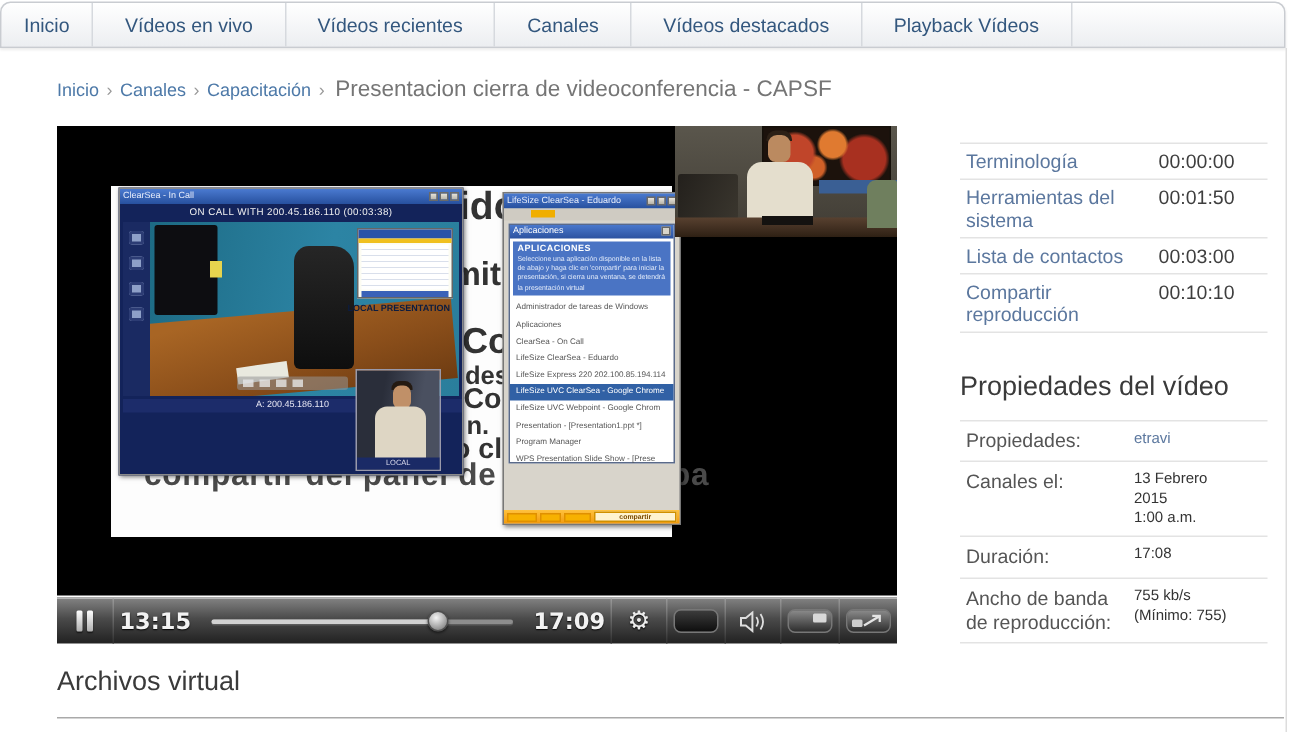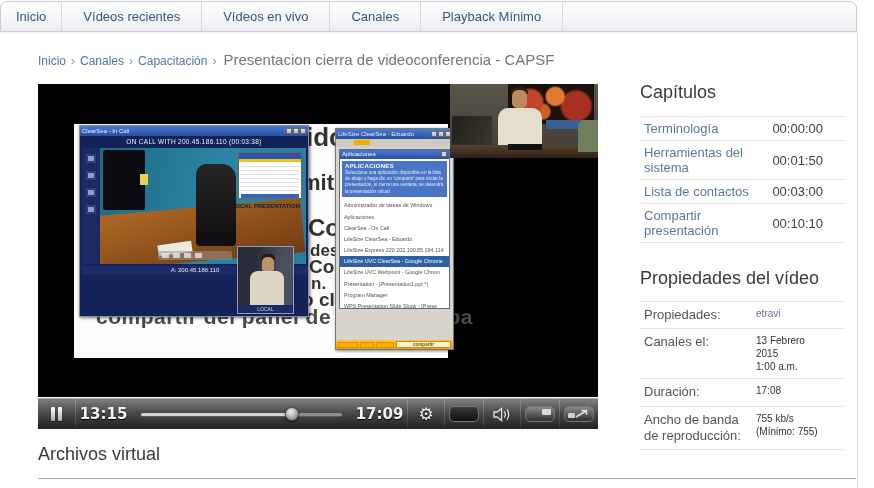--- a/index.html
+++ b/index.html
@@ -171,21 +171,21 @@
   .pip-dot { position:absolute; right:3px; top:2px; width:9px; height:6px;
     background:#d8d8d8; border-radius:1px; }
   .fs-sq { position:absolute; left:3px; bottom:3px; width:7px; height:5px;
     background:#cfcfcf; border-radius:1px; }
   .btn-vol { width:36px; }
 
   
   .sidebar { position:absolute; left:640px; top:82px; width:205px; }
   .sec-title { font-size:18px; color:#3a3a3a; font-weight:normal; }
   .chap-list { margin-top:13px; border-top:1px solid #e3e3e3; }
-  .chap-row { display:flex; justify-content:space-between; align-items:center;
+  .chap-row { display:flex; justify-content:space-between; 
     padding:4px 2px 4px 4px; border-bottom:1px solid #e3e3e3;gap:13px; }
   .chap-link { font-size:13px; color:#5b779e; cursor:pointer; }
   .chap-time { font-size:13px; color:#3e3e3e; margin-right:20px; }
   .props-title { margin-top:25px; }
   .props { margin-top:12px; border-top:1px solid #e3e3e3; }
   .prop-row { display:flex; padding:5px 0 5px 4px; border-bottom:1px solid #e3e3e3; }
   .prop-label { width:112px; font-size:13px; color:#555; line-height:1.25; flex:none; }
   .prop-value { font-size:10px; color:#333; line-height:1.3; white-space:pre-line; }
   .prop-value.link { color:#5b779e; cursor:pointer; }
 
@@ -194,24 +194,25 @@
   .attach-rule { position:absolute; left:38px; top:478px; width:818px; height:0;
     border-top:1px solid #a9a9a9; }
 </style>
 </head>
 <body>
 
 <div id="page">
 
   <div class="nav">
     <div class="nav-item">Inicio</div>
+    <div class="nav-item">Vídeos en vivo</div>
     <div class="nav-item">Vídeos recientes</div>
-    <div class="nav-item">Vídeos en vivo</div>
     <div class="nav-item">Canales</div>
-    <div class="nav-item">Playback Mínimo</div>
+    <div class="nav-item">Vídeos destacados</div>
+    <div class="nav-item">Playback Vídeos</div>
   </div>
   <div class="page-edge"></div>
 
   <div class="breadcrumb">
     <span class="crumb-link">Inicio</span>
     <span class="crumb-sep">›</span>
     <span class="crumb-link">Canales</span>
     <span class="crumb-sep">›</span>
     <span class="crumb-link">Capacitación</span>
     <span class="crumb-sep">›</span>
@@ -373,36 +374,35 @@
           <div class="fs-sq"></div>
           <svg width="28" height="14" viewBox="0 0 28 14" style="position:absolute;left:0;top:0;">
             <path d="M11 10 L21 4 M16.5 3.5 h5 v4.2" fill="none" stroke="#e4e4e4" stroke-width="1.5"></path>
           </svg>
         </div>
       </div>
     </div>
   </div>
 
   <div class="sidebar">
-    <div class="sec-title">Capítulos</div>
     <div class="chap-list">
       <div class="chap-row">
         <span class="chap-link">Terminología</span>
         <span class="chap-time">00:00:00</span>
       </div>
       <div class="chap-row">
         <span class="chap-link">Herramientas del sistema</span>
         <span class="chap-time">00:01:50</span>
       </div>
       <div class="chap-row">
         <span class="chap-link">Lista de contactos</span>
         <span class="chap-time">00:03:00</span>
       </div>
       <div class="chap-row">
-        <span class="chap-link">Compartir presentación</span>
+        <span class="chap-link">Compartir reproducción</span>
         <span class="chap-time">00:10:10</span>
       </div>
     </div>
 
     <div class="sec-title props-title">Propiedades del vídeo</div>
     <div class="props">
       <div class="prop-row">
         <div class="prop-label">Propiedades:</div>
         <div class="prop-value link">etravi</div>
       </div>

